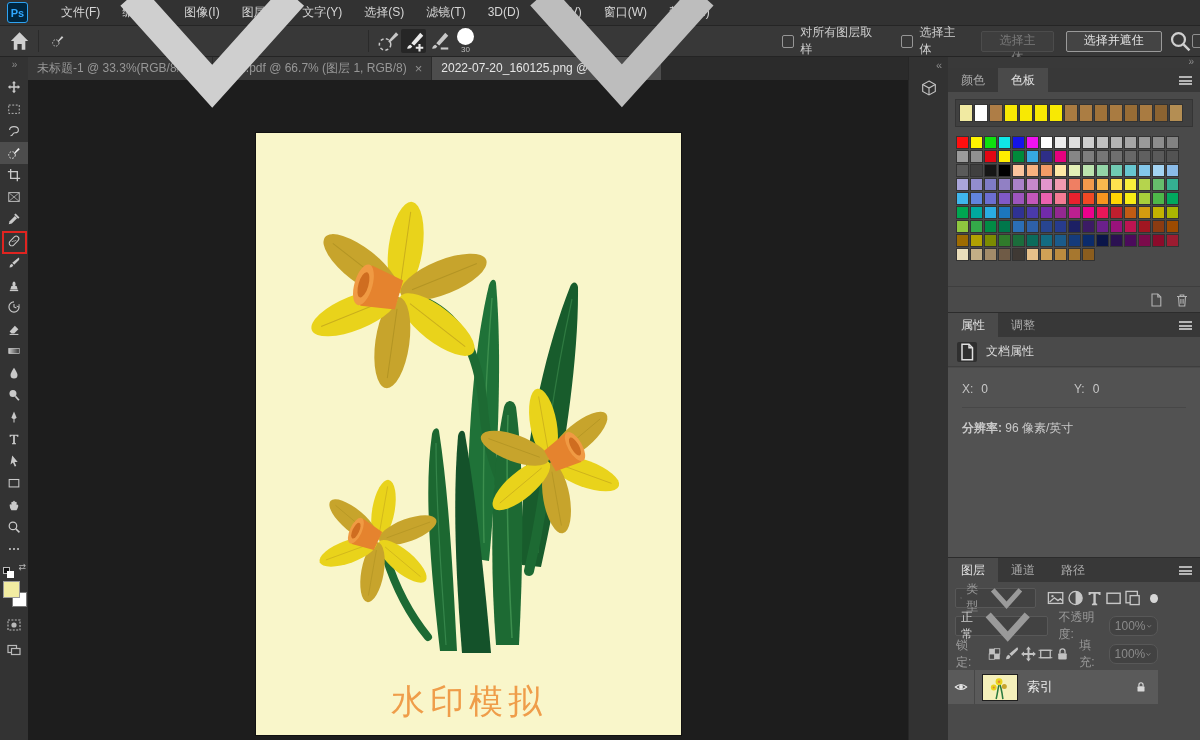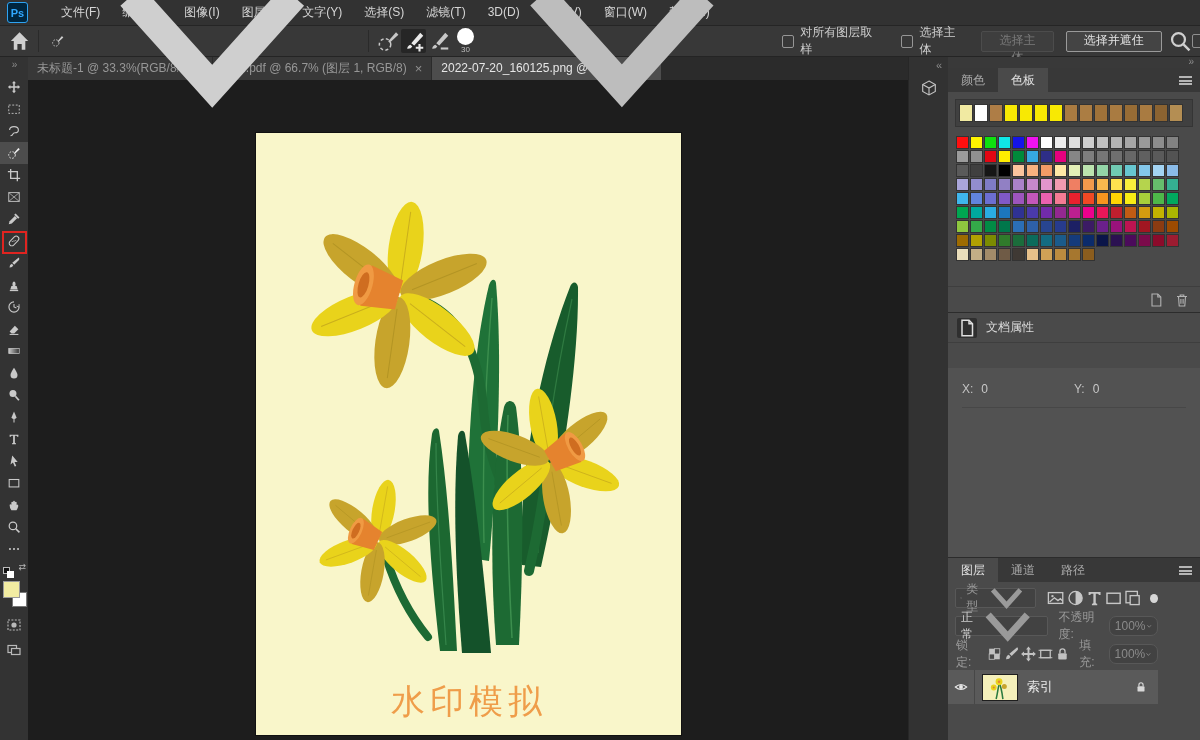--- a/index.html
+++ b/index.html
@@ -777,35 +777,43 @@
               <svg viewBox="0 0 16 16" style="width:100%;height:100%;display:block;" xmlns="http://www.w3.org/2000/svg">
                 <path d="M3 4.5 H13 M6.2 4.5 V3 H9.8 V4.5 M4.5 4.5 L5.2 14 H10.8 L11.5 4.5" fill="none" stroke="currentColor" stroke-width="1.1"></path>
                 <path d="M6.9 7 V11.8 M9.1 7 V11.8" stroke="currentColor" stroke-width="1.1"></path>
               </svg>
             </span>
         </div>
       </div>
     </section>
 
     <section class="panel properties">
+      <div class="panel-tabs">
+        <span class="ptab active">属性</span>
+        <span class="ptab">调整</span>
+        <span class="pmenu"></span>
+      </div>
       <div class="prop-head">
         <span class="chip">
             <svg viewBox="0 0 16 16" style="width:100%;height:100%;display:block;" xmlns="http://www.w3.org/2000/svg">
               <path d="M4 1.8 H9.6 L12.4 4.6 V14.2 H4 Z" fill="none" stroke="currentColor" stroke-width="1.2"></path>
               <path d="M9.6 1.8 V4.6 H12.4" fill="none" stroke="currentColor" stroke-width="1.2"></path>
             </svg>
           </span>
         <span class="prop-title">文档属性</span>
       </div>
       <div class="prop-body">
         <div class="prop-row">
           <span class="prop-col"><b>X:</b><span>0</span></span>
           <span class="prop-col"><b>Y:</b><span>0</span></span>
         </div>
         <hr class="prop-hr">
+        <div class="prop-row">
+          <span><b>分辨率:</b> <span>96 像素/英寸</span></span>
+        </div>
       </div>
     </section>
 
     <section class="panel layers">
       <div class="panel-tabs">
         <span class="ptab active">图层</span>
         <span class="ptab">通道</span>
         <span class="ptab">路径</span>
         <span class="pmenu"></span>
       </div>

